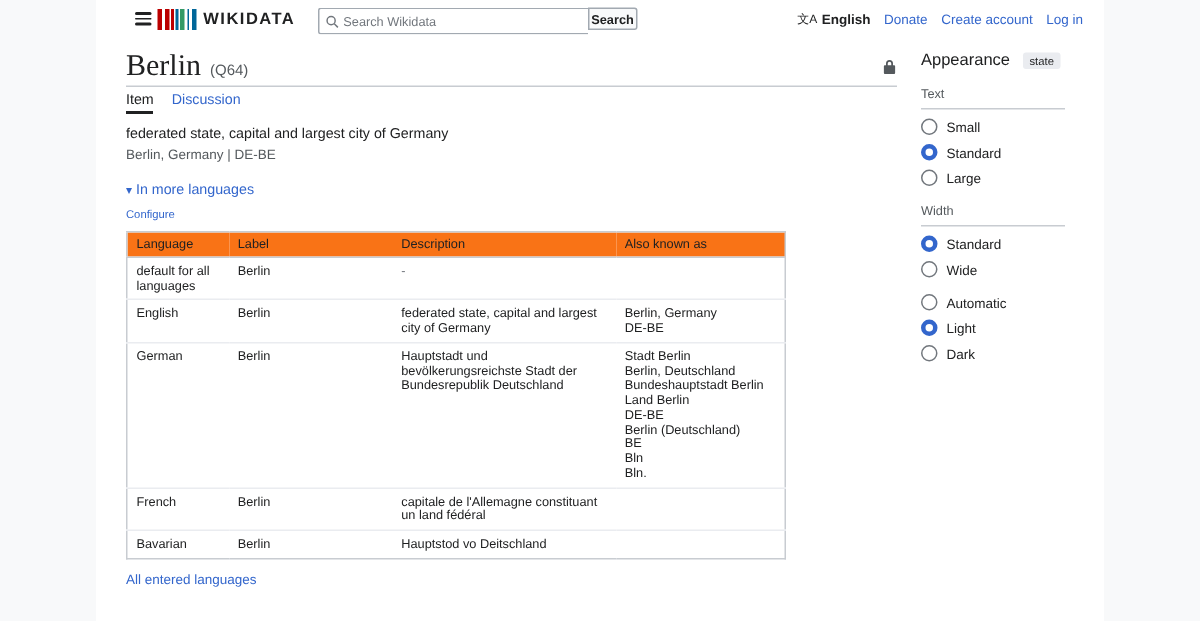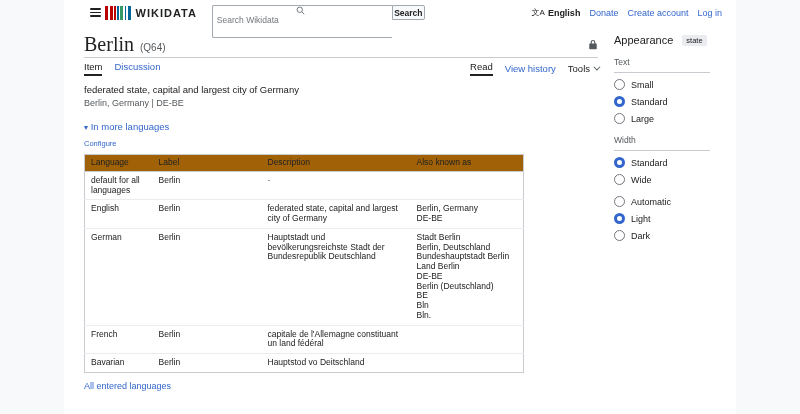--- a/index.html
+++ b/index.html
@@ -19,23 +19,23 @@
   
   .topbar { display: flex; align-items: center; height: 25px; padding: 0 14px 0 26px; }
   .hamburger { width: 11px; display: flex; flex-direction: column; gap: 2px; cursor: pointer; }
   .hamburger span { display: block; height: 1.5px; background: #202122; border-radius: 1px; }
   .logo { display: flex; align-items: center; margin-left: 4px; cursor: pointer; }
   .logobars { display: flex; align-items: center; height: 14px; gap: 1.5px; margin-right: 5px; }
   .logobars i { display: block; height: 14px; }
   .wordmark { font-size: 11px; font-weight: bold; letter-spacing: 1px; color: #202122; }
   .searchwrap { display: flex; margin-left: 15px; height: 15px; }
   .searchbox {
-    display: flex; align-items: center; width: 180px; height: 33px;
+    display: flex; align-items: center; width: 180px; height: 18px;
     border: 1px solid #a2a9b1; border-right: none; border-radius: 2px 0 0 2px;
-    padding: 0 4px; background: #fff; flex-direction: column;
+    padding: 0 4px; background: #fff;
   }
   .searchbox input {
     border: none; outline: none; width: 100%; font-size: 8.5px;
     font-family: "Liberation Sans", sans-serif; color: #202122; background: transparent;
   }
   .searchbox input::placeholder { color: #72777d; }
   .searchbtn {
     width: 33px; height: 15px; font-size: 8.5px; font-weight: bold;
     border: 1px solid #a2a9b1; border-radius: 0 2px 2px 0; background: #f8f9fa;
     color: #202122; cursor: pointer; font-family: "Liberation Sans", sans-serif; padding: 0;
@@ -65,21 +65,21 @@
   
   .desc1 { margin-top: 9px; font-size: 9.5px; color: #202122; }
   .desc2 { margin-top: 3px; font-size: 9px; color: #54595d; }
   .morelang { margin-top: 13px; font-size: 9.5px; }
   .morelang .arrow { font-size: 8px; }
   .configure { display: inline-block; font-size: 7.5px; margin-top: 2px; }
 
   
   table.langtable { border-collapse: collapse; width: 439px; margin-top: 4px; font-size: 8.5px; table-layout: fixed; }
   table.langtable th, table.langtable td { text-align: left; vertical-align: top; padding: 4px 6px; line-height: 1.15; }
-  table.langtable th { background: #a16207; font-weight: normal; border: 1px solid #c8ccd1; border-left: none; border-right: none; padding: 3px 6px; }
+  table.langtable th { background: #f97316; font-weight: normal; border: 1px solid #c8ccd1; border-left: none; border-right: none; padding: 3px 6px; }
   table.langtable { border: 1px solid #c8ccd1; }
   table.langtable td { border-top: 1px solid #eaecf0; }
   table.langtable tr:first-child td { border-top: none; }
   .col-lang { width: 68px; } .col-label { width: 109px; } .col-desc { width: 149px; } .col-aka { width: 113px; }
   .aka span { display: block; }
   .muted { color: #72777d; }
   .allentered { display: inline-block; margin-top: 8px; font-size: 9px; }
 
   
   .statements-h {
@@ -150,28 +150,20 @@
         <h1>Berlin</h1>
         <span class="qid">(Q64)</span>
         <svg class="lock" width="10" height="11" viewBox="0 0 12 13">
             <path d="M3.2 5.2V3.8a2.8 2.8 0 0 1 5.6 0v1.4h.7c.6 0 1 .4 1 1v5c0 .6-.4 1-1 1H2.5c-.6 0-1-.4-1-1v-5c0-.6.4-1 1-1h.7zm1.4 0h2.8V3.8a1.4 1.4 0 0 0-2.8 0v1.4z" fill="#54595d"></path>
           </svg>
       </div>
 
       <div class="tabs">
         <span class="tab active">Item</span>
         <a class="tab">Discussion</a>
-        <div class="tabs-right">
-          <span class="tab active" style="margin-right:0">Read</span>
-          <a class="tab" style="margin-right:0">View history</a>
-          <span class="toolstab">
-            <span>Tools</span>
-            <span class="chev"></span>
-          </span>
-        </div>
       </div>
 
       <p class="desc1">federated state, capital and largest city of Germany</p>
       <p class="desc2">Berlin, Germany | DE-BE</p>
 
       <div class="morelang">
         <a><span class="arrow">▾</span>
         <span>In more languages</span></a>
       </div>
       <a class="configure">Configure</a>

